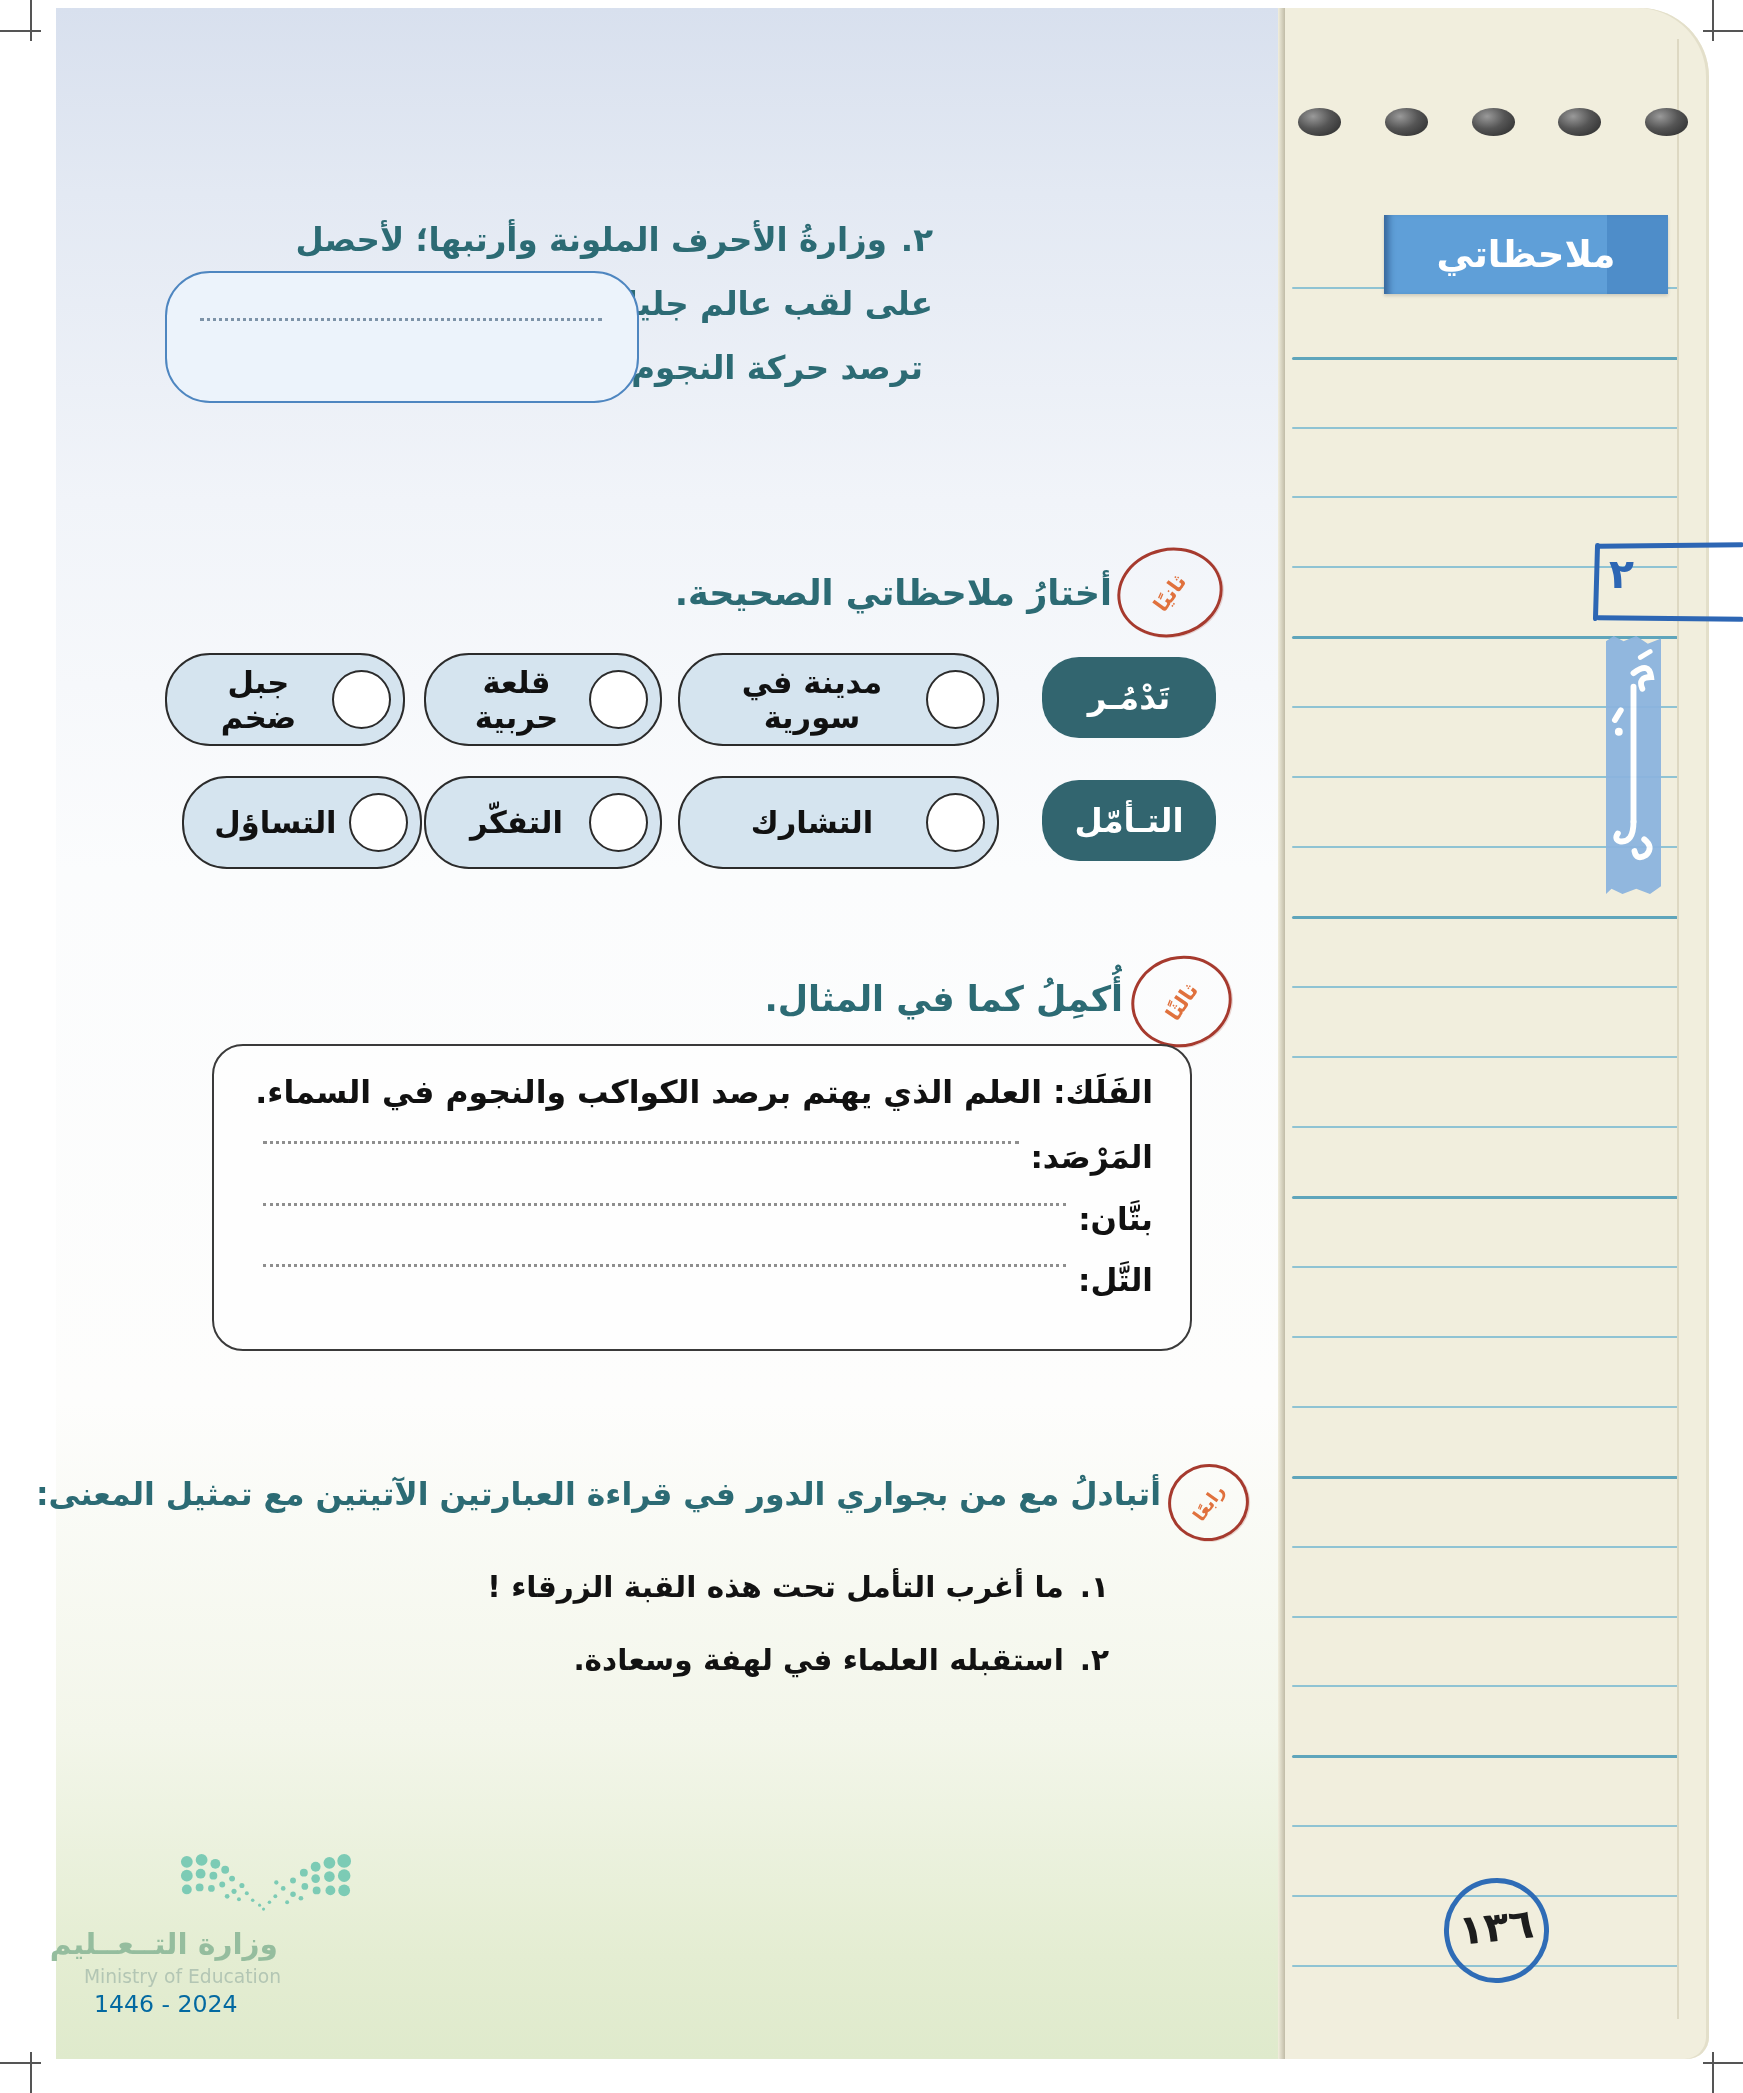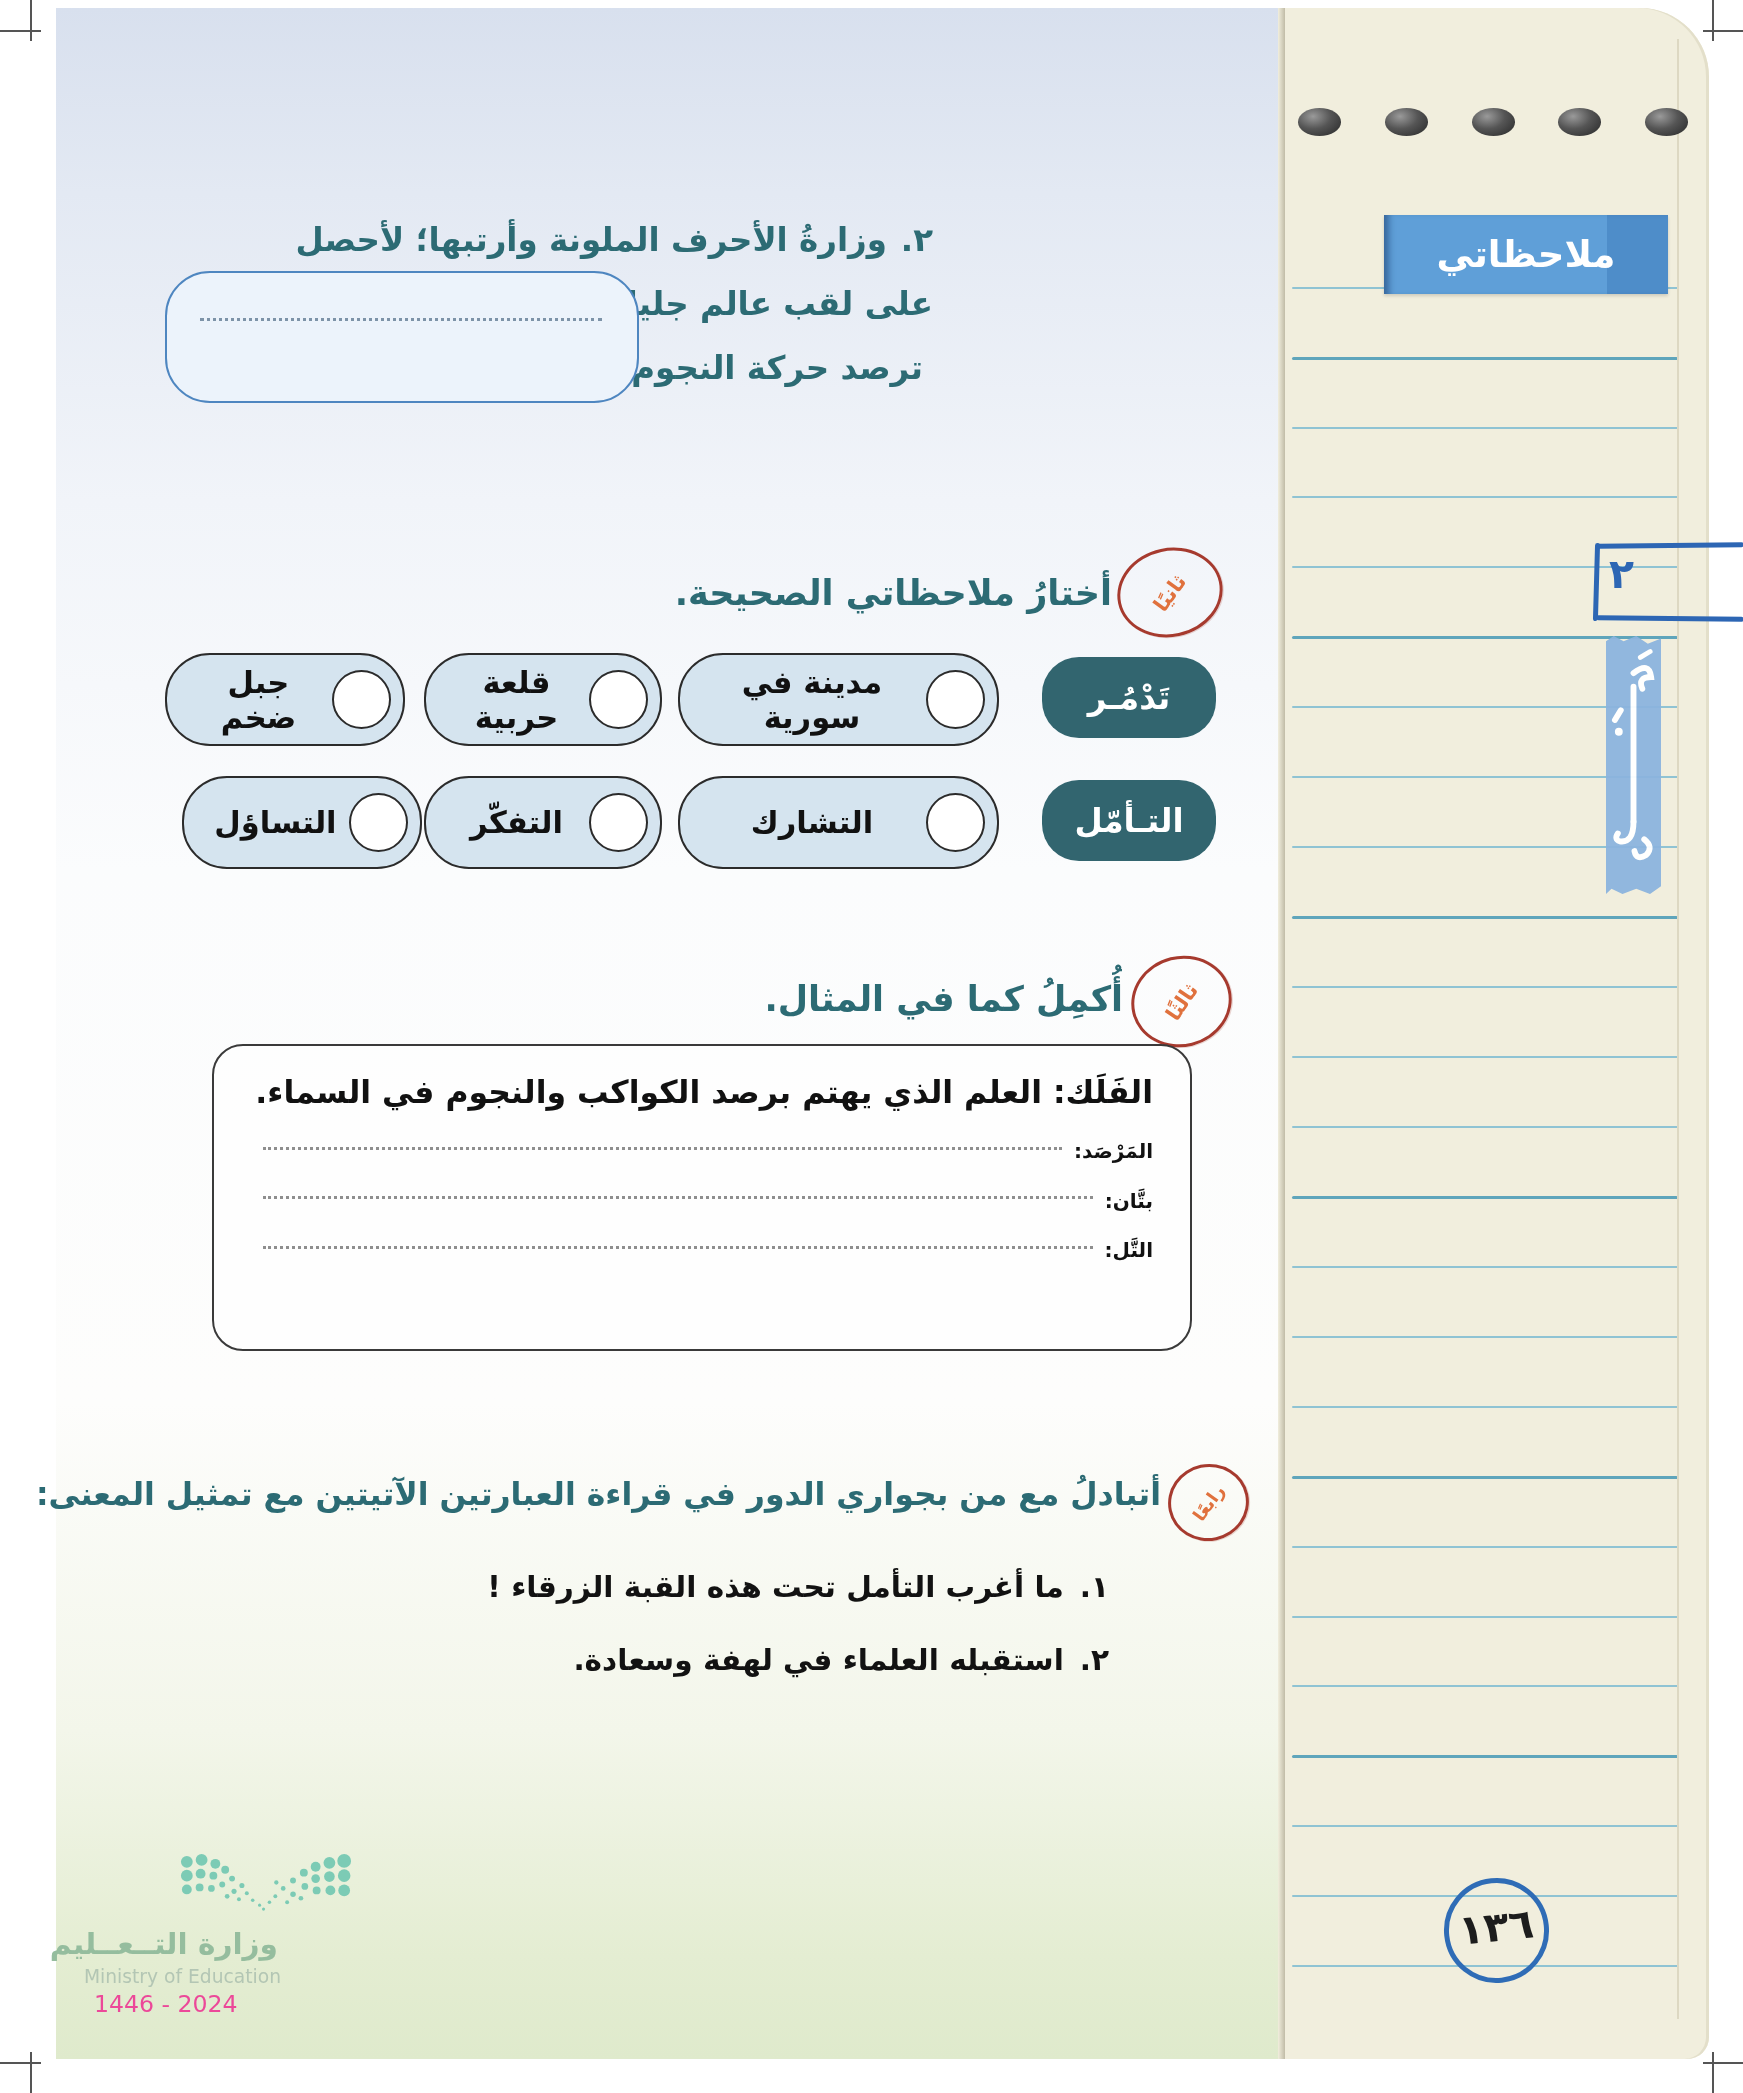--- a/index.html
+++ b/index.html
@@ -85,32 +85,32 @@
   .radio{width:55px;height:55px;border-radius:50%;background:#fff;border:2px solid #2b2b2b;
     margin-right:11.8px;flex:0 0 auto;}
   .opt-label{flex:1;text-align:center;font-size:30.5px;font-weight:bold;color:#111;padding-left:17.7px;}
   
   .example-box{
     position:absolute;left:212px;top:1044px;width:980px;height:307px;z-index:7;
     border:2px solid #3a3a3a;border-radius:31px;background:rgba(255,255,255,.55);
     direction:rtl;padding:27.6px 37px;box-sizing:border-box;
   }
   .ex-line{font-size:31.5px;font-weight:bold;color:#111;text-align:right;margin-bottom:29.6px;white-space:nowrap;}
-  .blank-row{display:flex;direction:rtl;align-items:center;margin-bottom:25.6px;
-    font-size:20px;font-weight:bold;color:#111;}
+  .blank-row{display:flex;direction:rtl;align-items:flex-start;margin-bottom:25.6px;
+    font-size:31px;font-weight:bold;color:#111;}
   .blank-row .dots{flex:1;border-bottom:3px dotted #8e8e8e;margin:0 11.8px 7.9px 11.8px;height:2px;}
   
   .item-line{position:absolute;white-space:nowrap;color:#121212;font-weight:bold;font-size:29.6px;direction:rtl;z-index:7;}
   .item-line .num{margin-left:15.8px;}
   
   .ministry-ar{position:absolute;left:91px;top:1927px;width:187px;text-align:center;z-index:7;
     color:#95bd9e;font-size:29.6px;font-weight:bold;direction:rtl;white-space:nowrap;}
   .ministry-en{position:absolute;left:94px;top:1966px;width:187px;text-align:left;z-index:7;
     color:#b3c6b4;font-size:18.7px;white-space:nowrap;}
-  .ministry-year{position:absolute;left:94px;top:1990px;z-index:7;color:#ec4899;font-size:23.6px;white-space:nowrap;}
+  .ministry-year{position:absolute;left:94px;top:1990px;z-index:7;color:#0369a1;font-size:23.6px;white-space:nowrap;}
   .ministry-dots{position:absolute;left:177px;top:1852px;z-index:7;}
 </style>
 </head>
 <body>
 
 <div class="trim h" style="left:0;top:29.6px;"></div>
 <div class="trim v" style="left:29.6px;top:0;"></div>
 <div class="trim h" style="right:0;top:29.6px;"></div>
 <div class="trim v" style="right:29.6px;top:0;"></div>
 <div class="trim h" style="left:0;top:2062px;"></div>

